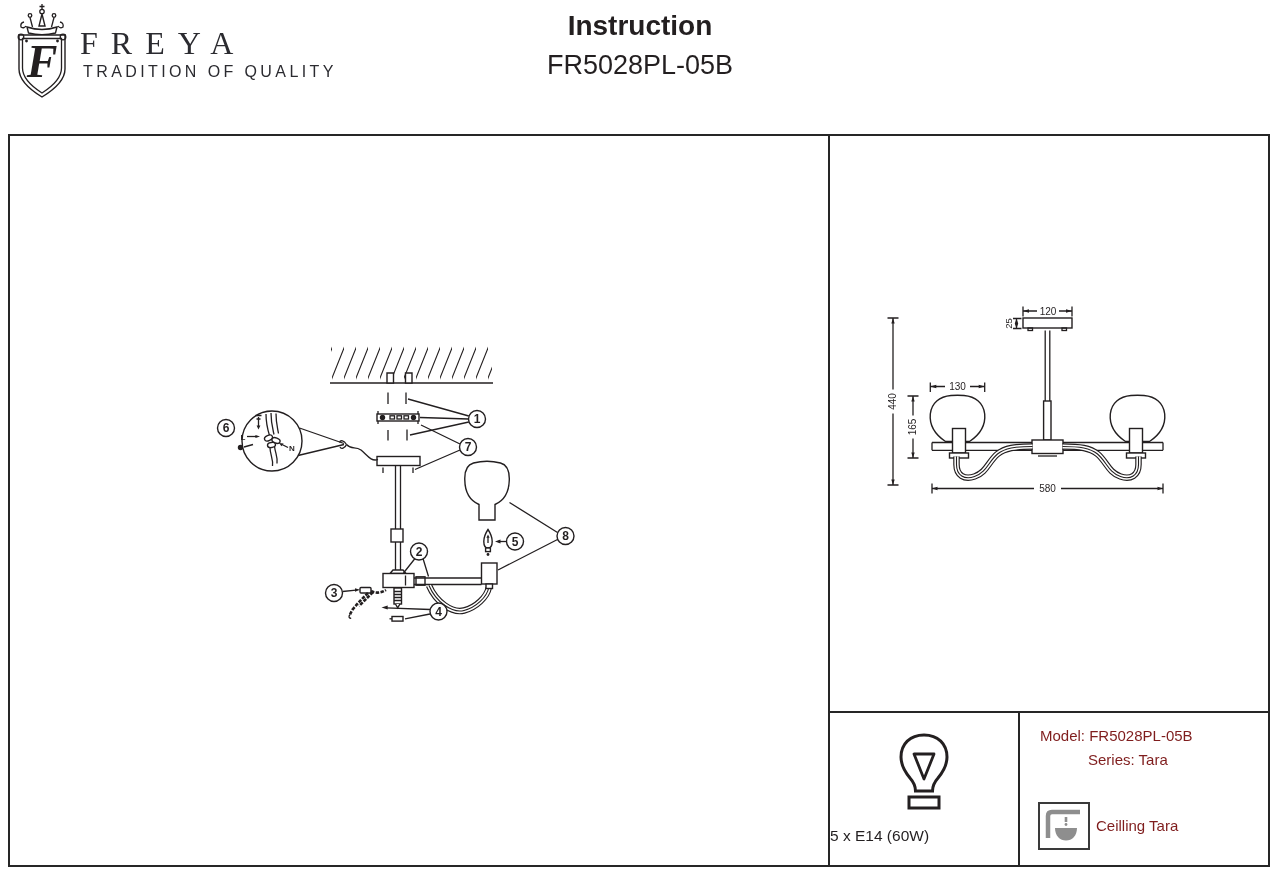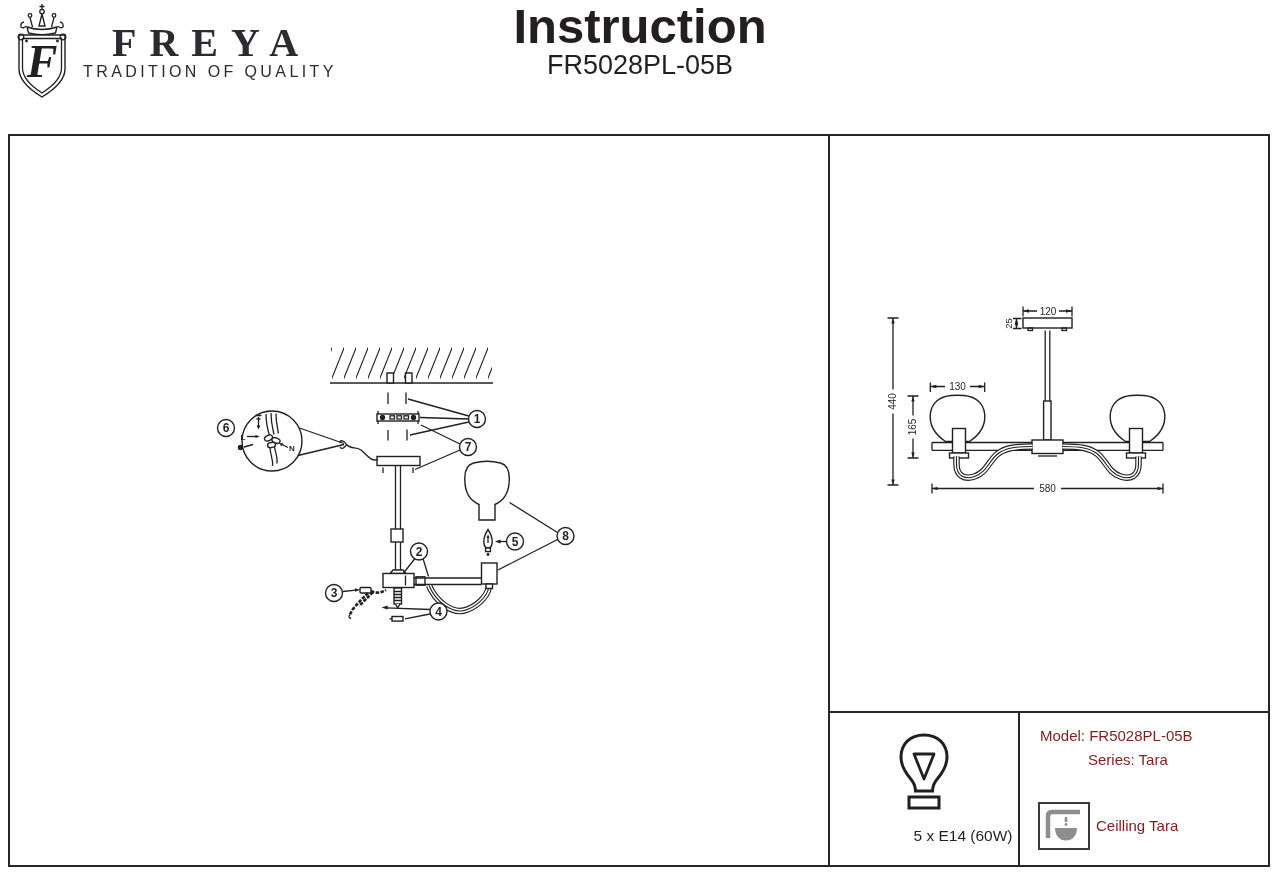--- a/index.html
+++ b/index.html
@@ -1,28 +1,28 @@
 <!DOCTYPE html>
 <html><head>
 <meta charset="utf-8">
 <style>
   html,body{margin:0;padding:0;background:#fff;}
   .page{position:relative;width:1280px;height:875px;background:#fff;overflow:hidden;
         font-family:"Liberation Sans",sans-serif;color:#231f20;}
   .abs{position:absolute;}
-  .brand-name{left:80px;top:21px;font-family:"Liberation Serif",serif;font-weight:bold;
-              font-size:40px;letter-spacing:13px;color:#2b2b30;line-height:44px;margin-left:32px;}
+  .brand-name{left:80px;top:21px;font-family:"Liberation Serif",serif;font-weight:normal;
+              font-size:32px;letter-spacing:13px;color:#2b2b30;line-height:44px;}
   .brand-tagline{left:83px;top:63px;font-size:16px;letter-spacing:3.4px;color:#2b2b30;}
-  .doc-title{left:0;right:0;top:2px;text-align:center;font-size:49px;font-weight:bold;line-height:48px;}
+  .doc-title{left:0;right:0;top:2px;text-align:center;font-size:28px;font-weight:bold;line-height:48px;}
   .doc-subtitle{left:0;right:0;top:50px;text-align:center;font-size:27px;line-height:30px;}
   .main-box{left:8px;top:134px;width:1262px;height:733px;border:2px solid #262626;box-sizing:border-box;}
   .vline{background:#262626;width:2px;}
   .hline{background:#262626;height:2px;}
   .spec-text{font-size:15px;color:#7f1d1d;}
-  .bulb-caption{left:830px;top:827px;width:188px;text-align:center;font-size:15.5px;padding-left:39px;}
+  .bulb-caption{left:830px;top:827px;width:188px;text-align:left;font-size:15.5px;}
   .lamp-box{left:1038px;top:802px;width:52px;height:48px;border:2px solid #3a3a3a;box-sizing:border-box;}
   svg text{font-family:"Liberation Sans",sans-serif;fill:#231f20;stroke:none;}
   .ct{font-size:12px;font-weight:600;text-anchor:middle;}
   .dt{font-size:10px;text-anchor:middle;}
   .wt{font-size:8px;font-weight:600;text-anchor:middle;}
   .s{stroke:#231f20;fill:none;stroke-width:1.3px;}
   .f{stroke:#231f20;fill:#fff;stroke-width:1.4px;}
   .k{fill:#231f20;stroke:none;}
   .w{fill:#fff;stroke:none;}
 </style>

